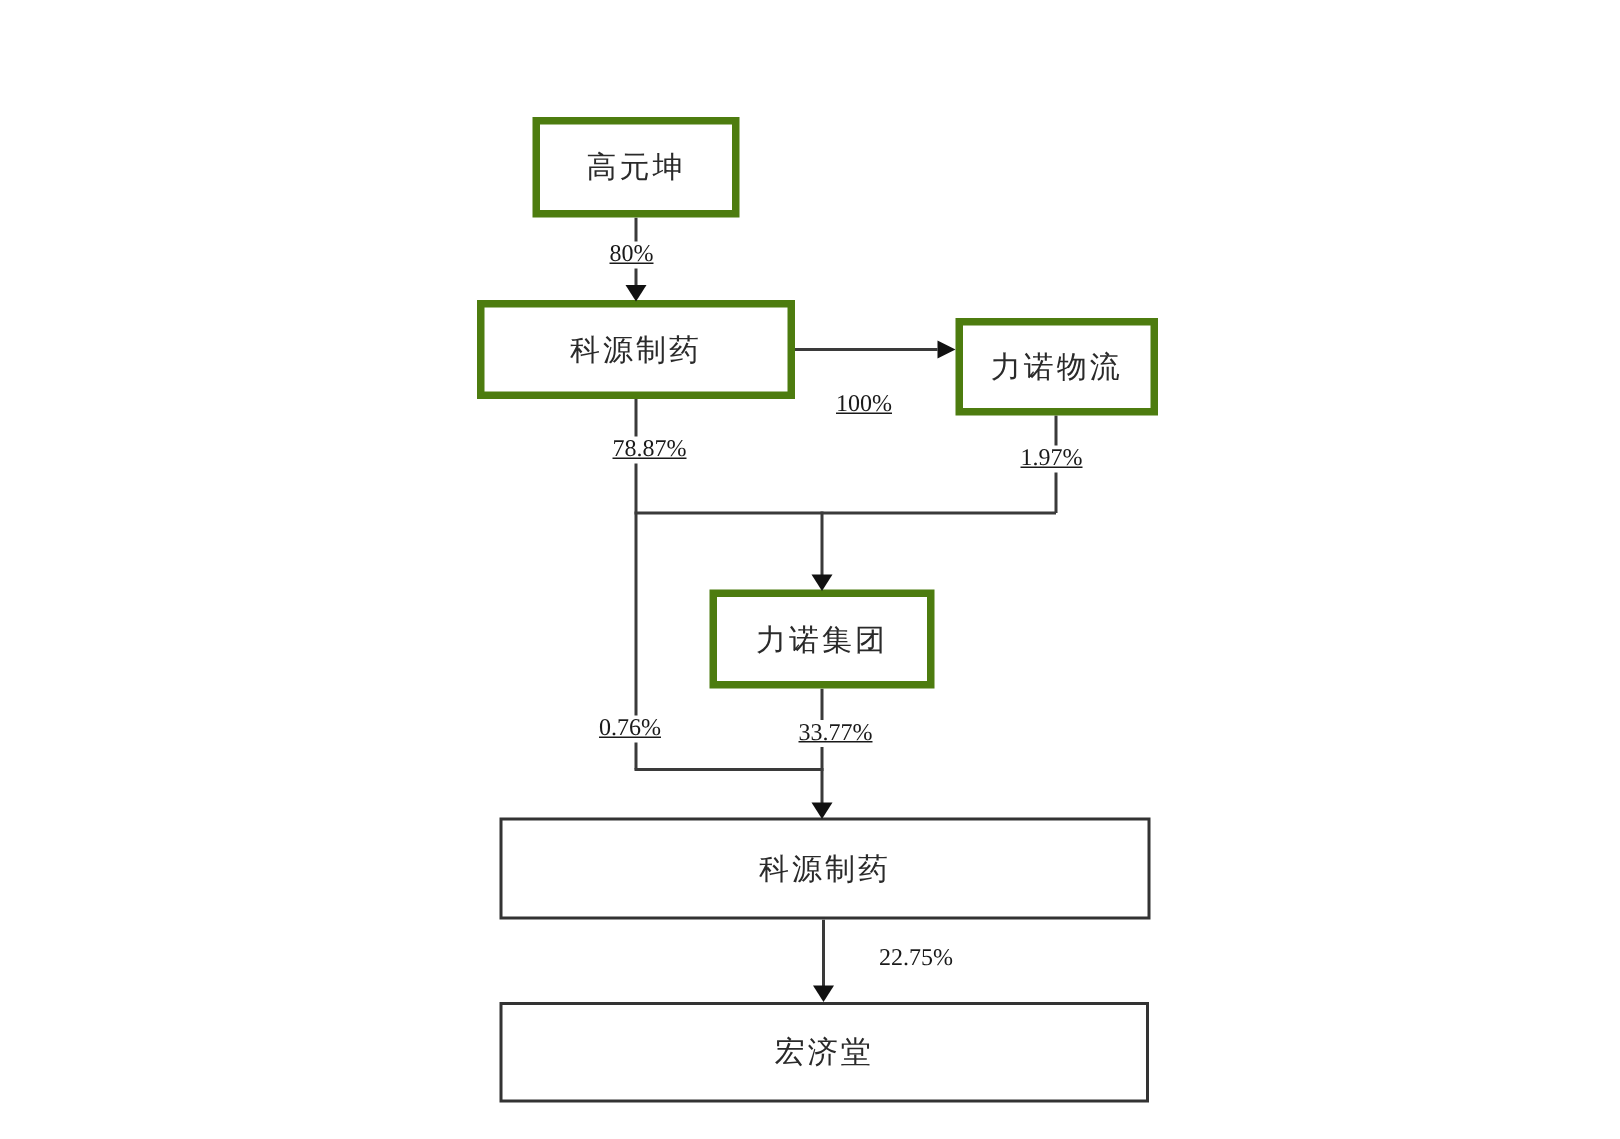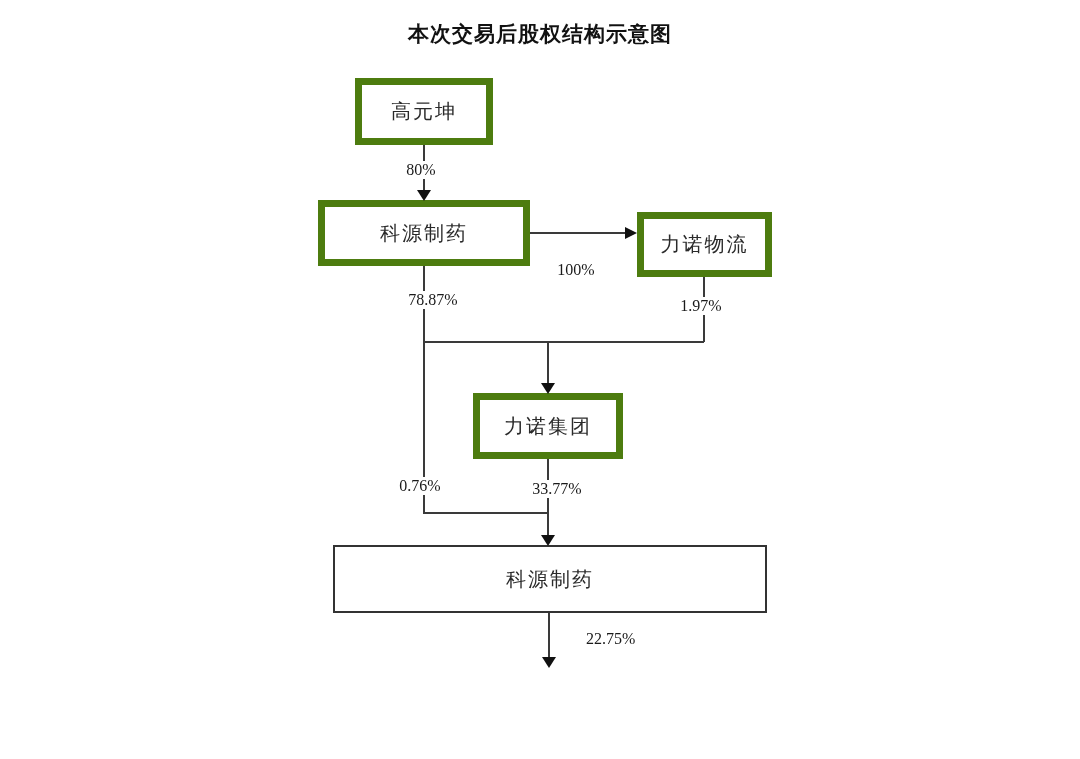--- a/index.html
+++ b/index.html
@@ -22,21 +22,21 @@
     width: 1080px;
     text-align: center;
     font-size: 21px;
     font-weight: bold;
     color: #111111;
     letter-spacing: 1px;
   }
   .node {
     position: absolute;
     background: #ffffff;
-    border: 7px solid #4d7c0f;
+    border: 5px solid #4d7c0f;
     display: flex;
     align-items: center;
     justify-content: center;
     box-sizing: border-box;
     z-index: 2;
   }
   .node.thick {
     border-width: 2px;
     border-color: #333333;
   }
@@ -80,28 +80,28 @@
     position: absolute;
     font-size: 16px;
     color: #1a1a1a;
     background: #ffffff;
     padding: 0 4px;
     white-space: nowrap;
     z-index: 4;
   }
   .pct.centered {
     transform: translateX(-50%);
+    text-decoration: underline;
   }
 </style>
 </head>
 <body>
 
 <div class="stage">
 
-  <div class="title">本次交易后股权结构示意图</div>
 
   <div class="vline" style="left:423px; top:145px; height:46px;"></div>
   <div class="arrow-down" style="left:417px; top:190px;"></div>
   <div class="pct centered" style="left:421px; top:161px;">80%</div>
 
   <div class="hline" style="left:530px; top:232px; width:95px;"></div>
   <div class="arrow-right" style="left:625px; top:227px;"></div>
   <div class="pct centered" style="left:576px; top:223px;margin-top:38px;">100%</div>
 
   <div class="vline" style="left:423px; top:266px; height:247px;"></div>
@@ -137,14 +137,17 @@
   </div>
 
   <div class="node" style="left:473px; top:393px; width:150px; height:66px;">
     <span>力诺集团</span>
   </div>
 
   <div class="node thick" style="left:333px; top:545px; width:434px; height:68px;">
     <span>科源制药</span>
   </div>
 
+  <div class="node thick" style="left:333px; top:668px; width:433px; height:67px;">
+    <span>宏济堂</span>
+  </div>
 
 </div>
 
 </body></html>

